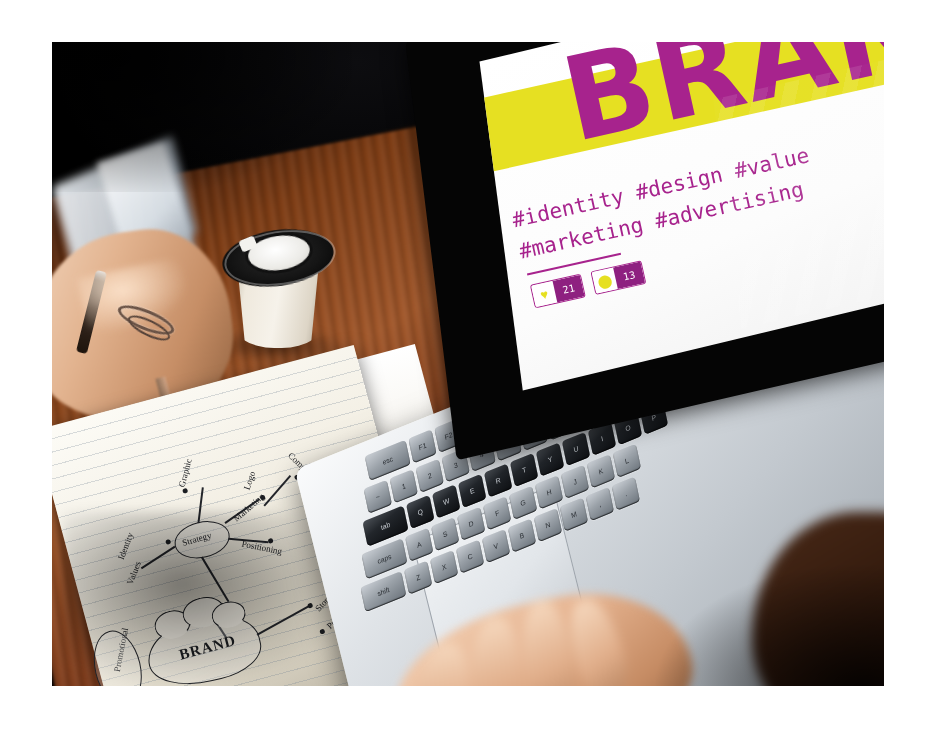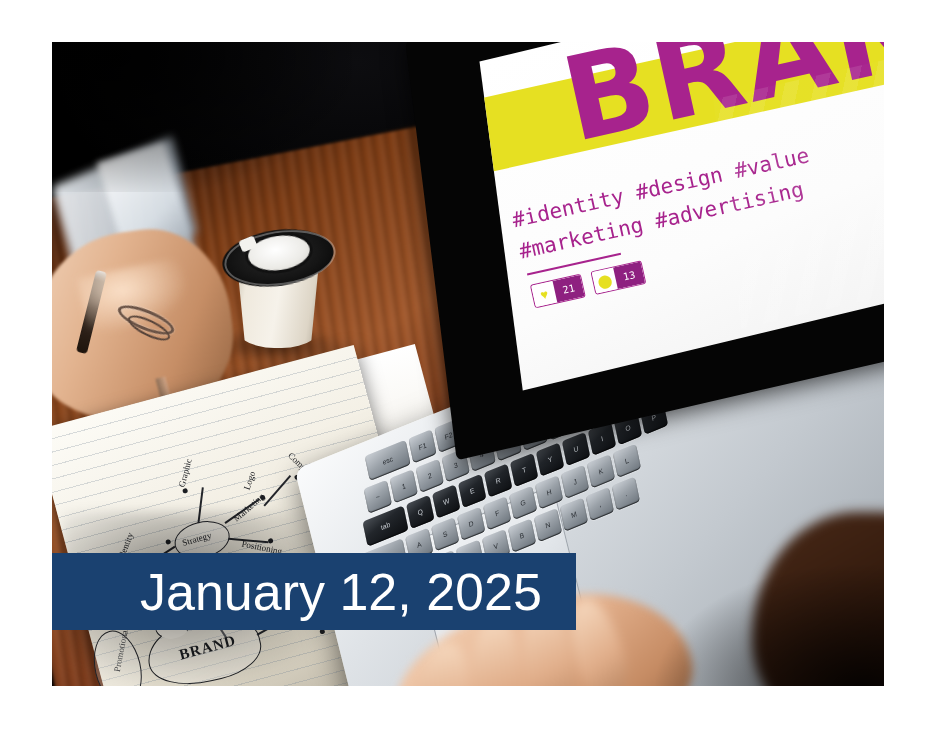--- a/index.html
+++ b/index.html
@@ -746,17 +746,14 @@
     <div class="fg-hand">
       <div class="finger" style="left:20px;  top:20px; width:54px; height:110px; transform:rotate(22deg);"></div>
       <div class="finger" style="left:78px;  top:6px;  width:52px; height:120px; transform:rotate(14deg);"></div>
       <div class="finger" style="left:134px; top:0px;  width:50px; height:118px; transform:rotate(6deg);"></div>
       <div class="finger" style="left:186px; top:8px;  width:48px; height:104px; transform:rotate(-4deg);"></div>
     </div>
     <div class="dark-corner"></div>
     <div class="dark-corner-tl"></div>
   </div>
 
-  <div id="date-banner">
-    <span id="date-text">January 12, 2025</span>
-  </div>
 
 </div>
 
 </body></html>

